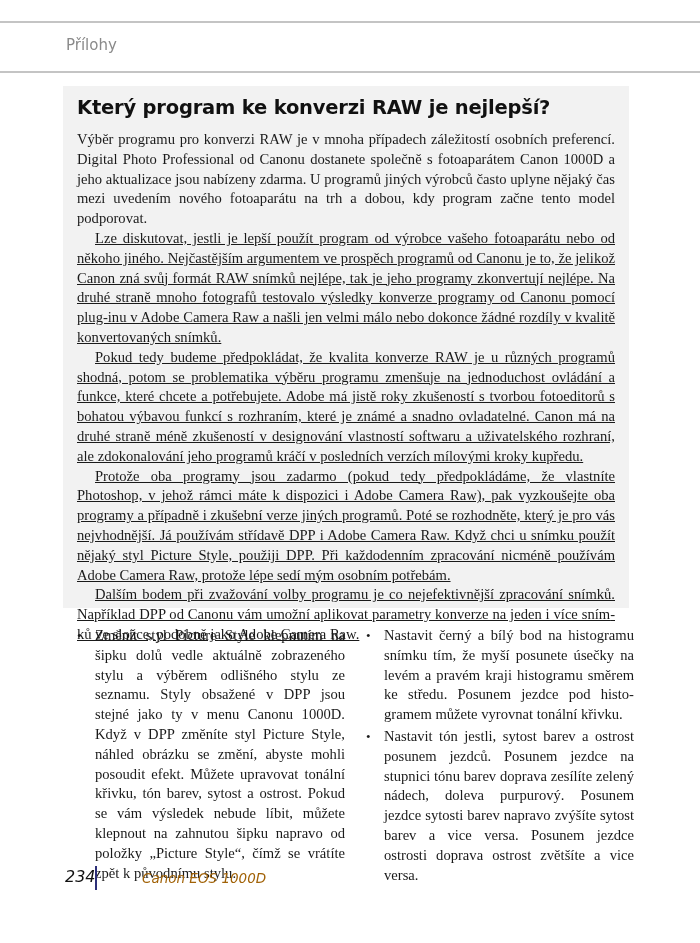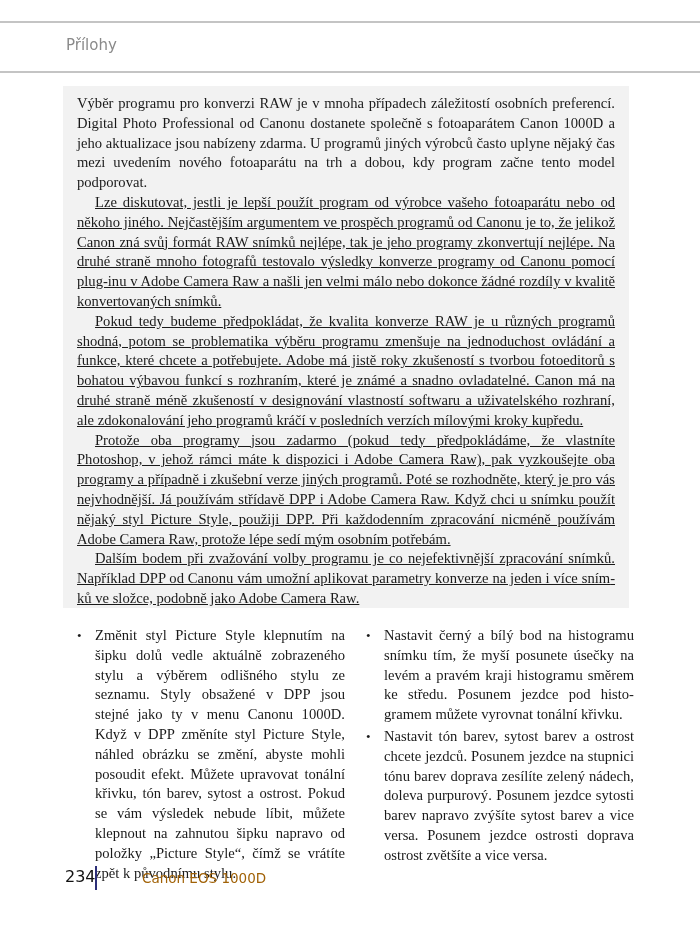--- a/index.html
+++ b/index.html
@@ -14,33 +14,34 @@
   .para { font-family: "Liberation Serif", serif; font-size: 14.6px; line-height: 19.8px; text-align: justify; margin: 0; hyphens: manual; }
   .para.indent { text-indent: 18px; text-decoration: underline; }
 
   .col { position: absolute; top: 626px; width: 272px; font-family: "Liberation Serif", serif; font-size: 14.6px; line-height: 19.8px; }
   .col.left { left: 73px; }
   .col.right { left: 362px; }
   .bullet { position: relative; padding-left: 22px; text-align: justify; margin: 0 0 2px 0; }
   .bullet-dot { position: absolute; left: 4px; top: 0; font-size: 13px; }
   .bullet b { font-weight: normal; }
 
-  .footer { position: absolute; top: 866px; left: 0; width: 700px; height: 30px; }
+  .footer { position: absolute; top: 866px; left: 0; width: 700px; height: 30px; font-style: italic; }
   .page-number { position: absolute; left: 65px; top: 1px; font-family: "DejaVu Sans", sans-serif; font-size: 16px; color: #111; }
   .page-bar { position: absolute; left: 95px; top: 0; width: 2px; height: 24px; background: #2d2f78; }
   .book-title { position: absolute; left: 142px; top: 4px; font-family: "DejaVu Sans", sans-serif; font-size: 13.5px; color: #a16207; }
 </style>
 </head>
 <body>
 
 <div class="hline top"></div>
 <div class="running-head">Přílohy</div>
 <div class="hline bottom"></div>
 
 <div class="box">
+  <h2 class="box-title">Který program ke konverzi RAW je nejlepší?</h2>
   <p class="para">Výběr programu pro konverzi RAW je v mnoha případech záležitostí osobních preferen­cí. Digital Photo Professional od Canonu dostanete společně s fotoaparátem Canon 1000D a jeho aktualizace jsou nabízeny zdarma. U programů jiných výrobců často uplyne nějaký čas mezi uvedením nového fotoaparátu na trh a dobou, kdy program začne tento model podporovat.</p>
   <p class="para indent">Lze diskutovat, jestli je lepší použít program od výrobce vašeho fotoaparátu nebo od někoho jiného. Nejčastějším argumentem ve prospěch programů od Canonu je to, že jelikož Canon zná svůj formát RAW snímků nejlépe, tak je jeho programy zkonvertují nejlépe. Na druhé straně mnoho fotografů testovalo výsledky konverze programy od Canonu pomocí plug-inu v Adobe Camera Raw a našli jen velmi málo nebo dokonce žádné rozdíly v kvalitě konvertovaných snímků.</p>
   <p class="para indent">Pokud tedy budeme předpokládat, že kvalita konverze RAW je u různých programů shod­ná, potom se problematika výběru programu zmenšuje na jednoduchost ovládání a funkce, které chcete a potřebujete. Adobe má jistě roky zkušeností s tvorbou fotoeditorů s bohatou výbavou funkcí s rozhraním, které je známé a snadno ovladatelné. Canon má na druhé stra­ně méně zkušeností v designování vlastností softwaru a uživatelského rozhraní, ale zdoko­nalování jeho programů kráčí v posledních verzích mílovými kroky kupředu.</p>
   <p class="para indent">Protože oba programy jsou zadarmo (pokud tedy předpokládáme, že vlastníte Photoshop, v jehož rámci máte k dispozici i Adobe Camera Raw), pak vyzkoušejte oba programy a pří­padně i zkušební verze jiných programů. Poté se rozhodněte, který je pro vás nejvhodněj­ší. Já používám střídavě DPP i Adobe Camera Raw. Když chci u snímku použít nějaký styl Picture Style, použiji DPP. Při každodenním zpracování nicméně používám Adobe Camera Raw, protože lépe sedí mým osobním potřebám.</p>
   <p class="para indent">Dalším bodem při zvažování volby programu je co nejefektivnější zpracování snímků. Například DPP od Canonu vám umožní aplikovat parametry konverze na jeden i více sním­ků ve složce, podobně jako Adobe Camera Raw.</p>
 </div>
 
 <div class="col left">
   <div class="bullet">
     <span class="bullet-dot">•</span>
@@ -48,21 +49,21 @@
   </div>
 </div>
 
 <div class="col right">
   <div class="bullet">
     <span class="bullet-dot">•</span>
     <b>Nastavit černý a bílý bod na histogramu snímku tím, že myší posunete úsečky na levém a pravém kraji histogramu smě­rem ke středu.</b><span> Posunem jezdce pod histo­gramem můžete vyrovnat tonální křivku.</span>
   </div>
   <div class="bullet">
     <span class="bullet-dot">•</span>
-    <b>Nastavit tón barev, sytost barev a ostrost chcete jezdců.</b><span> Posunem jezdce na stupnici tónu barev doprava zesílíte zelený nádech, doleva purpuro­vý. Posunem jezdce sytosti barev napravo zvýšíte sytost barev a vice versa. Posunem jezdce ostrosti doprava ostrost zvětšíte a vice versa.</span>
+    <b>Nastavit tón jestli, sytost barev a ostrost posunem jezdců.</b><span> Posunem jezdce na stupnici tónu barev doprava zesílíte zelený nádech, doleva purpuro­vý. Posunem jezdce sytosti barev napravo zvýšíte sytost barev a vice versa. Posunem jezdce ostrosti doprava ostrost zvětšíte a vice versa.</span>
   </div>
 </div>
 
 <div class="footer">
   <span class="page-number">234</span>
   <span class="page-bar"></span>
   <span class="book-title">Canon EOS 1000D</span>
 </div>
 
 </body></html>

